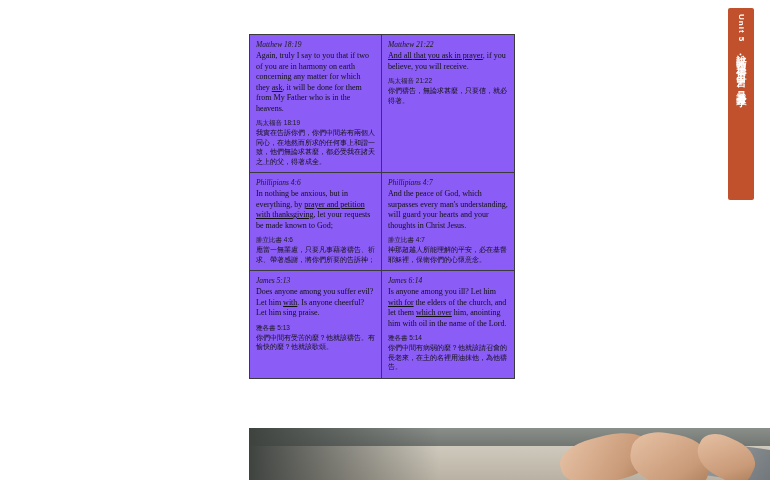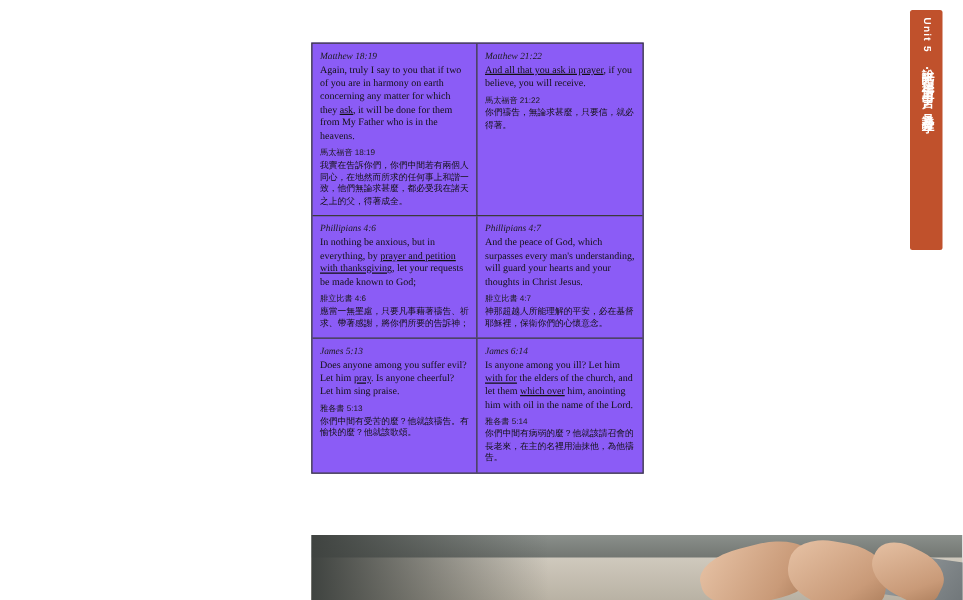--- a/index.html
+++ b/index.html
@@ -201,21 +201,21 @@
         <div class="ref">Phillipians 4:7</div>
         <div class="en">And the peace of God, which surpasses every man's understanding, will guard your hearts and your thoughts in Christ Jesus.</div>
         <div class="ref-zh">腓立比書 4:7</div>
         <div class="zh">神那超越人所能理解的平安，必在基督耶穌裡，保衛你們的心懷意念。</div>
       </div>
     </div>
 
     <div class="row">
       <div class="cell">
         <div class="ref">James 5:13</div>
-        <div class="en">Does anyone among you suffer evil? Let him <span class="u">pray</span>. Is anyone cheerful? Let him sing praise.</div>
+        <div class="en">Does anyone among you suffer evil? Let him <span class="u">with</span>. Is anyone cheerful? Let him sing praise.</div>
         <div class="ref-zh">雅各書 5:13</div>
         <div class="zh">你們中間有受苦的麼？他就該禱告。有愉快的麼？他就該歌頌。</div>
       </div>
       <div class="cell">
         <div class="ref">James 6:14</div>
         <div class="en">Is anyone among you ill? Let him <span class="u">with for</span> the elders of the church, and let them <span class="u">which over</span> him, anointing him with oil in the name of the Lord.</div>
         <div class="ref-zh">雅各書 5:14</div>
         <div class="zh">你們中間有病弱的麼？他就該請召會的長老來，在主的名裡用油抹他，為他禱告。</div>
       </div>
     </div>

